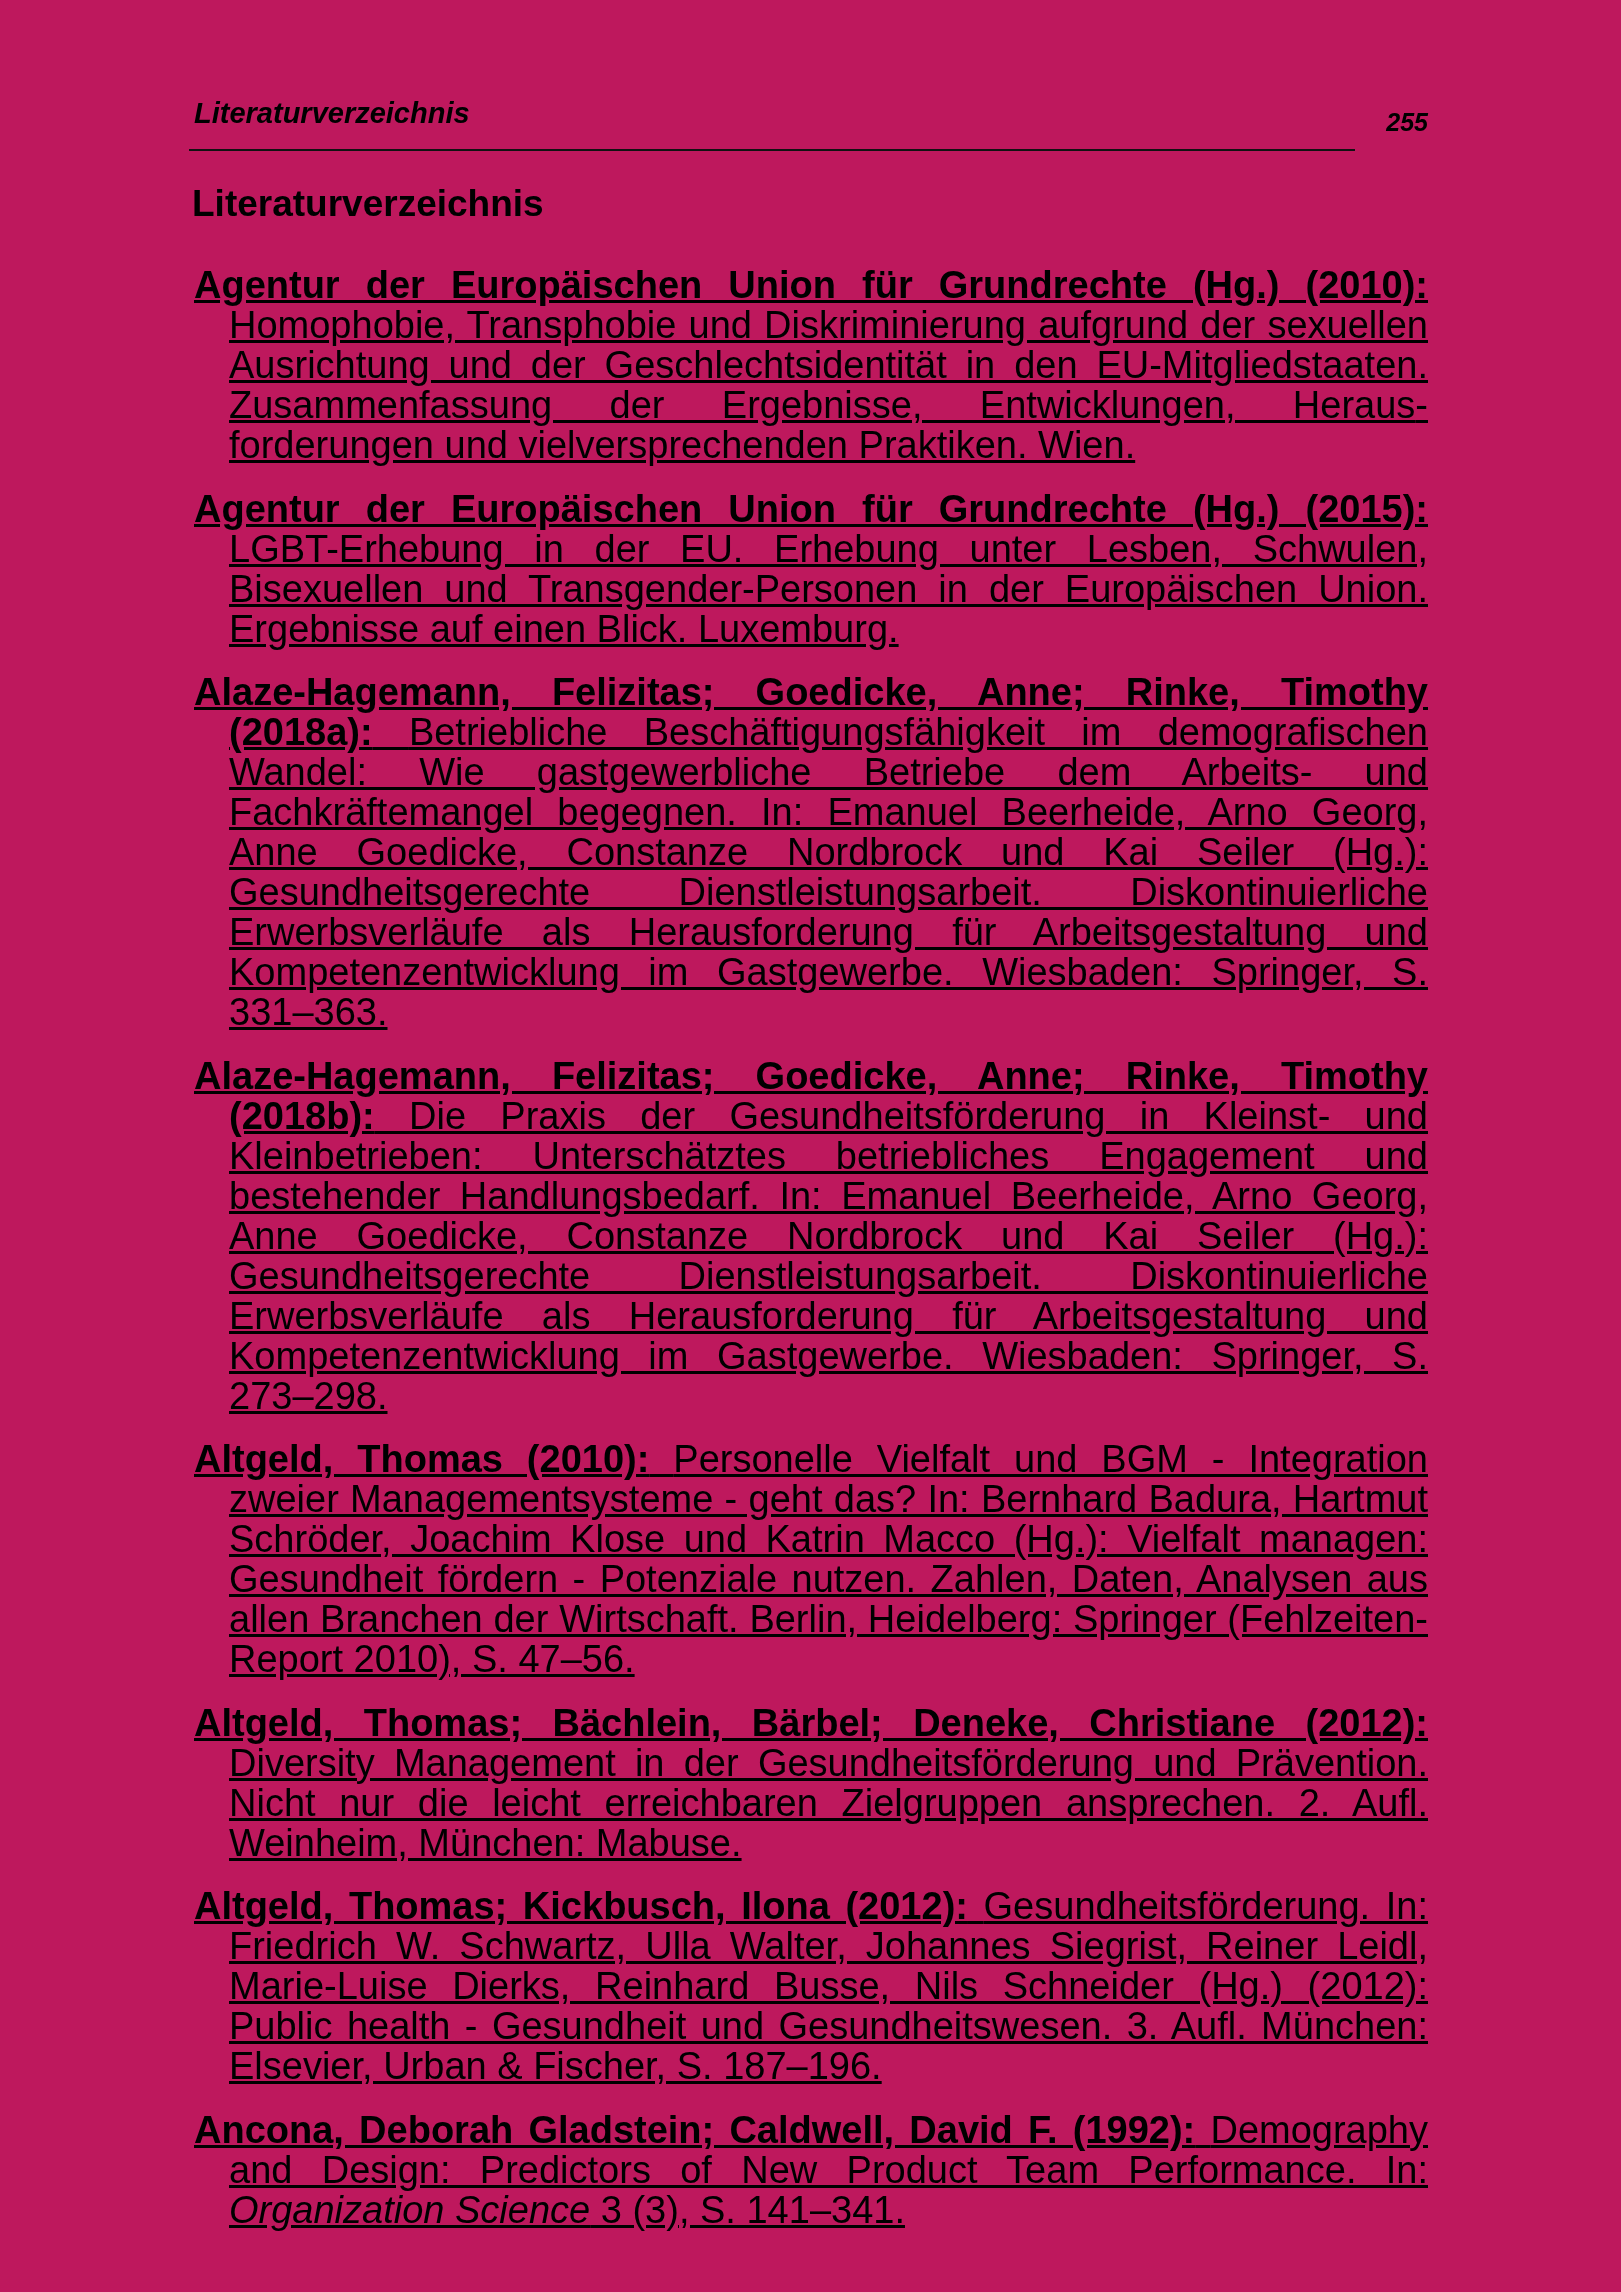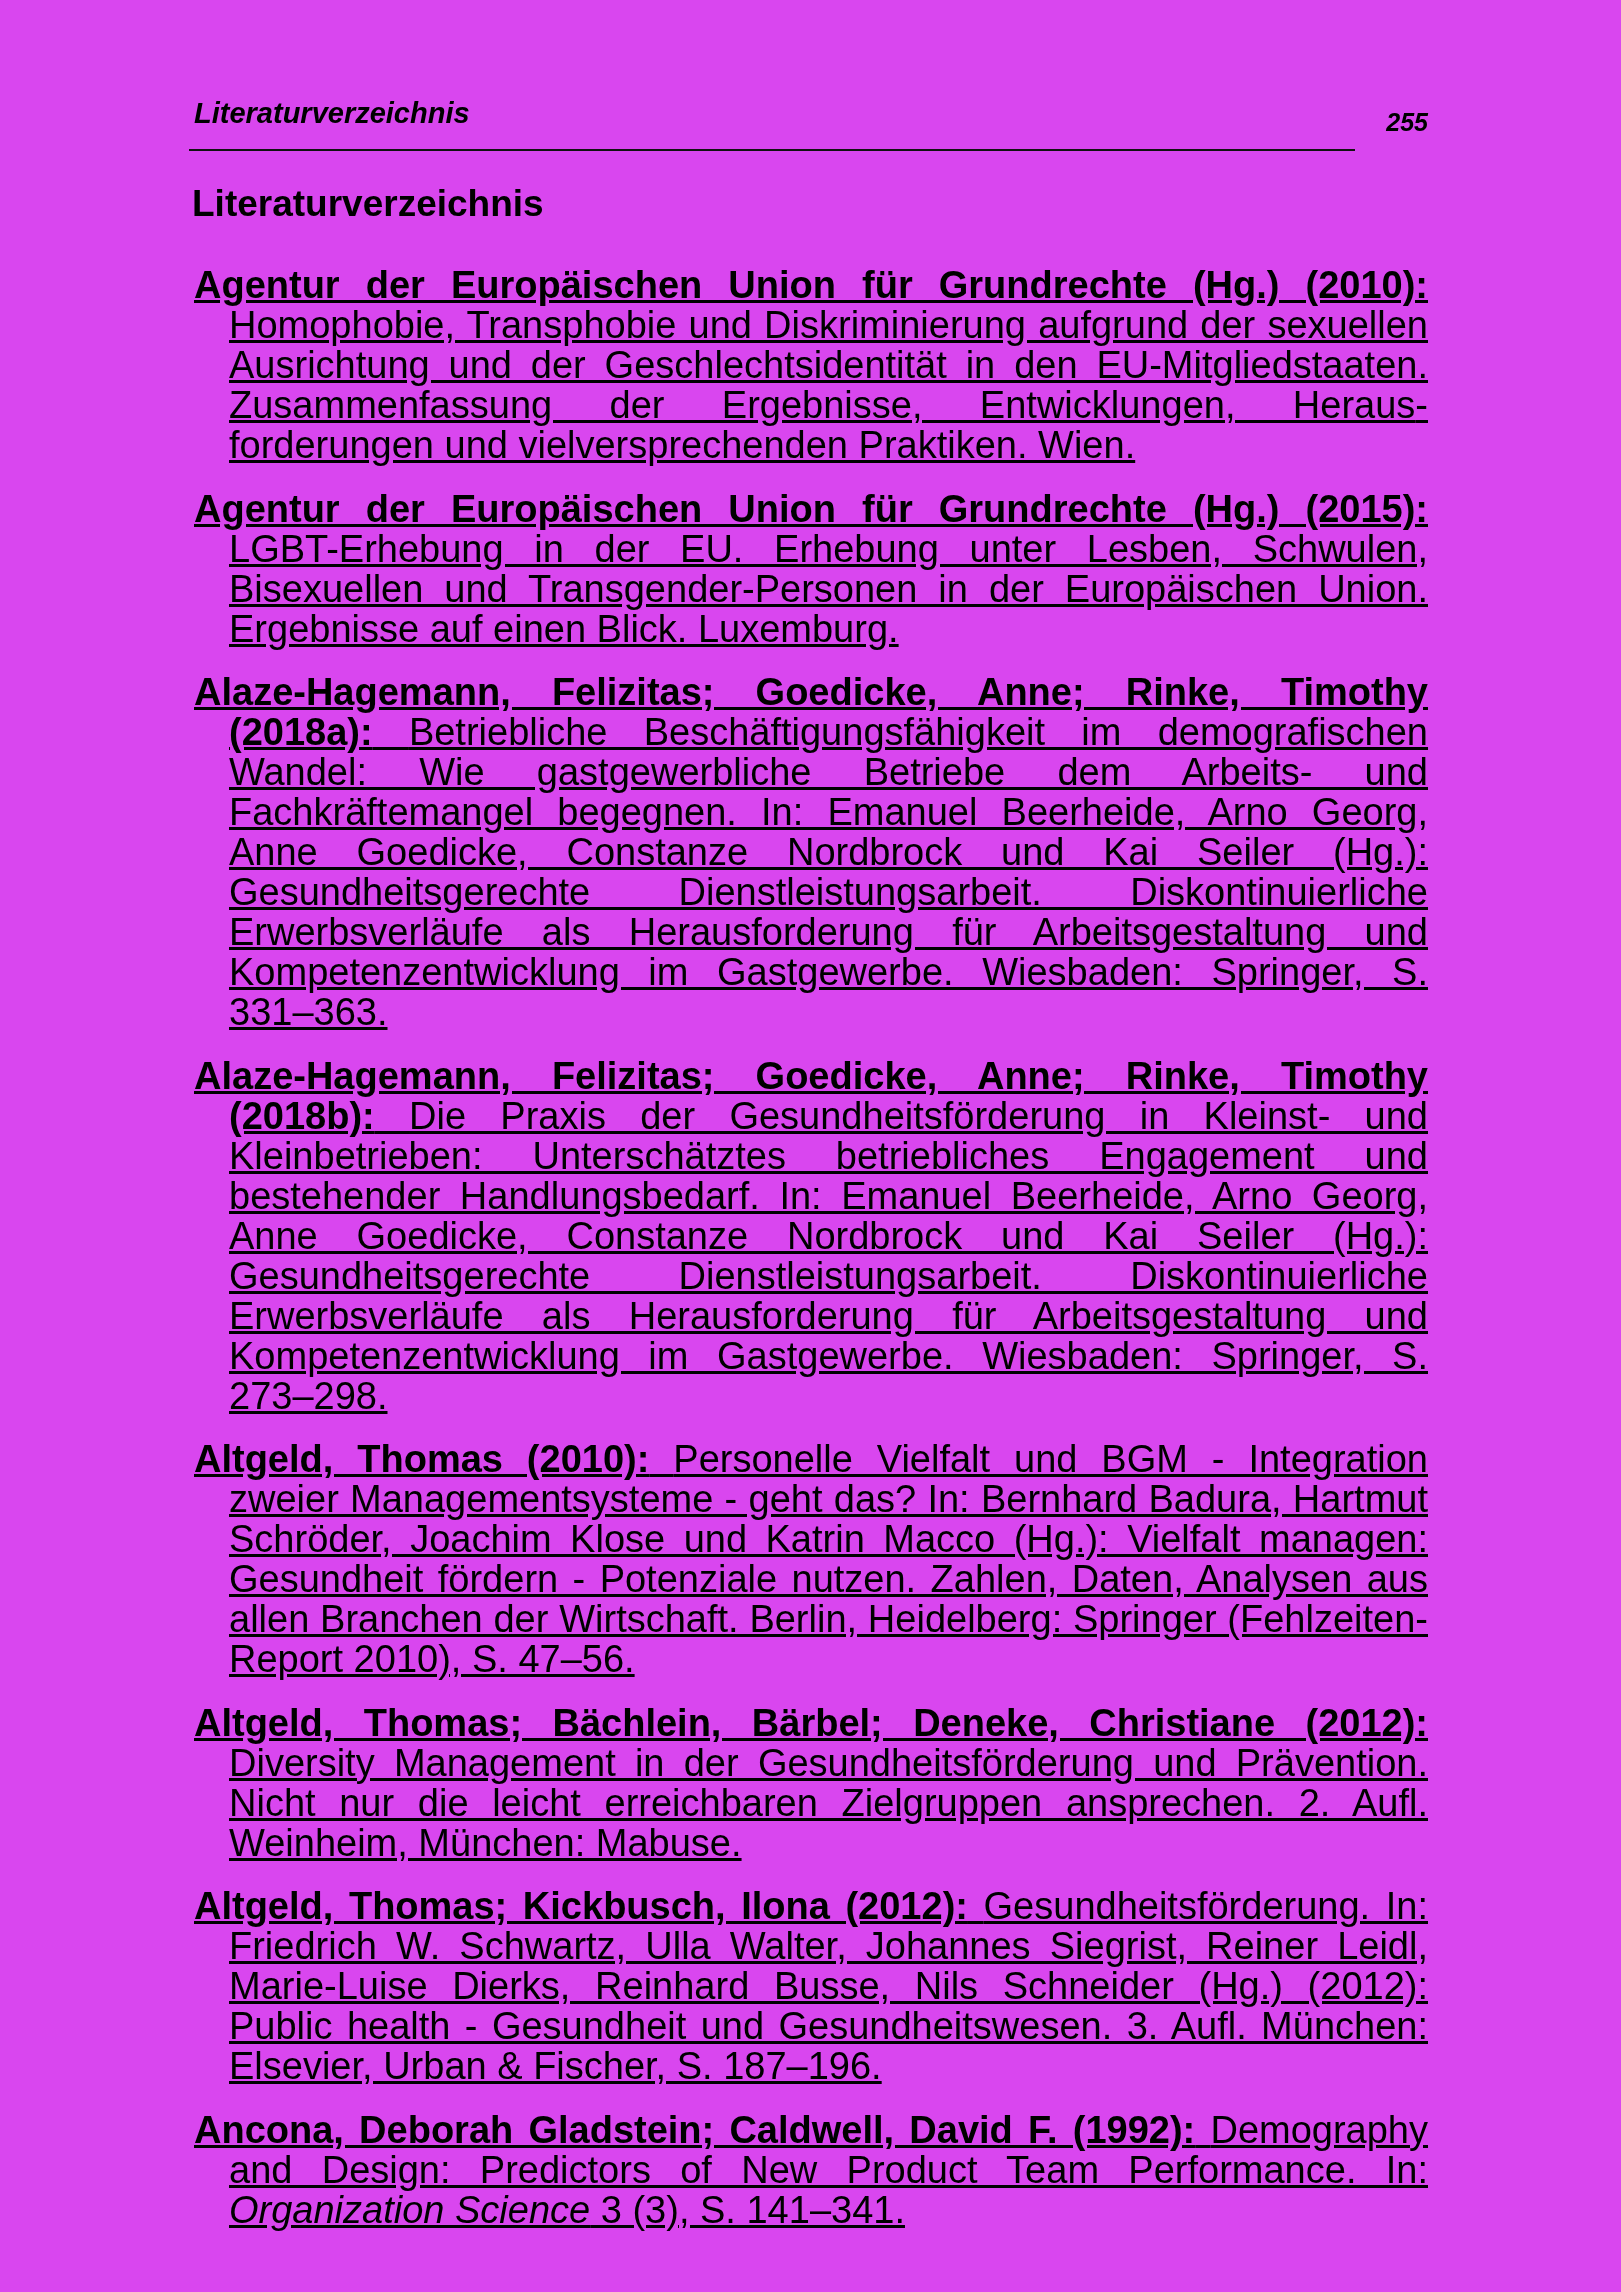--- a/index.html
+++ b/index.html
@@ -4,21 +4,21 @@
 <style>
   html, body {
     margin: 0;
     padding: 0;
     background: #ffffff;
   }
   .page {
     position: relative;
     width: 1621px;
     height: 2293px;
-    background: #d946ef;
+    background: #be185d;
     color: #000000;
     font-family: "Liberation Sans", sans-serif;
     overflow: hidden;
   }
   .running-title {
     position: absolute;
     left: 194px;
     top: 99px;
     font-size: 29px;
     font-weight: bold;

